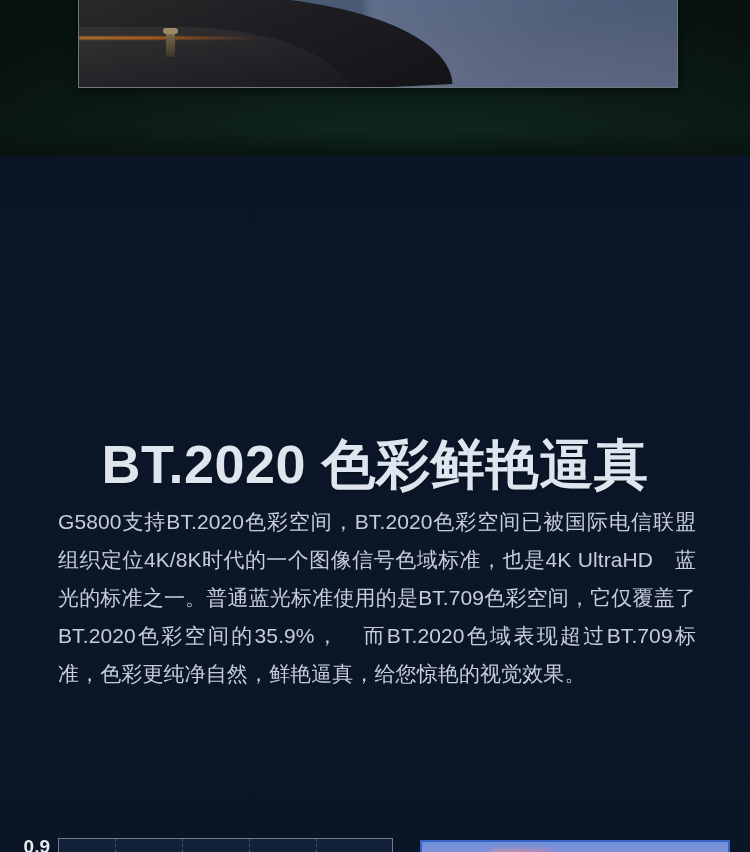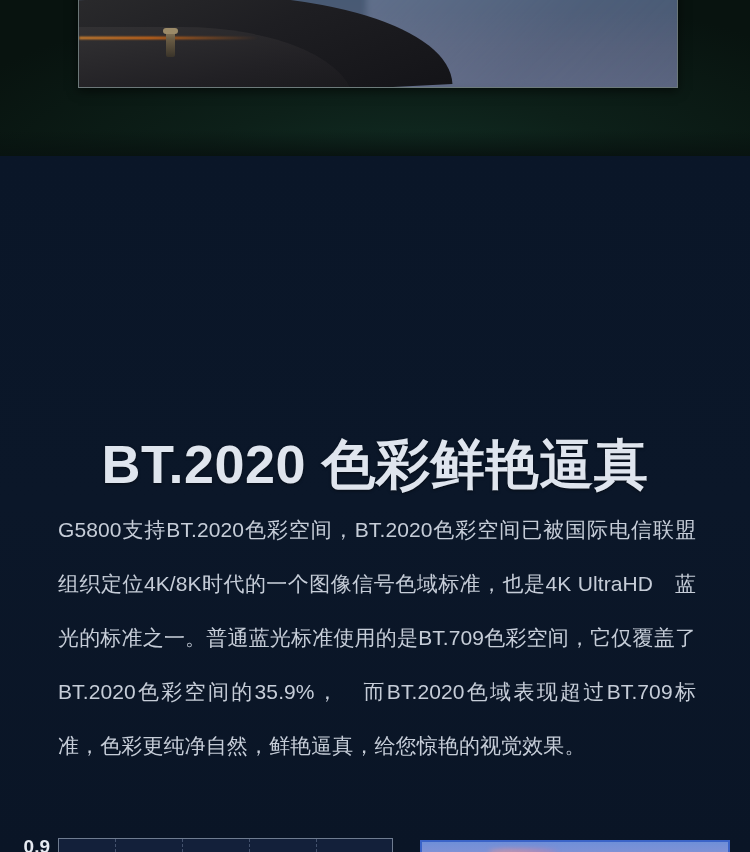--- a/index.html
+++ b/index.html
@@ -75,21 +75,21 @@
     position:absolute; left:0; top:240px; width:750px;
     text-align:center;
     font-size:54px; font-weight:700; letter-spacing:.5px;
     color:#dfe5ee;
     text-shadow:0 1px 3px rgba(0,0,0,.5);
     margin-top:33px;
   }
 
   .body-copy{
     position:absolute; left:58px; top:347px; width:638px;
-    font-size:21px; line-height:54px;
+    font-size:21px; line-height:38px;
     color:#c6cdd8;
     letter-spacing:.1px;
     text-align:justify;
     text-justify:inter-character;
   }
 
   
   .chart-wrap{
     position:absolute; left:0px; top:678px; width:400px; height:174px;
   }

